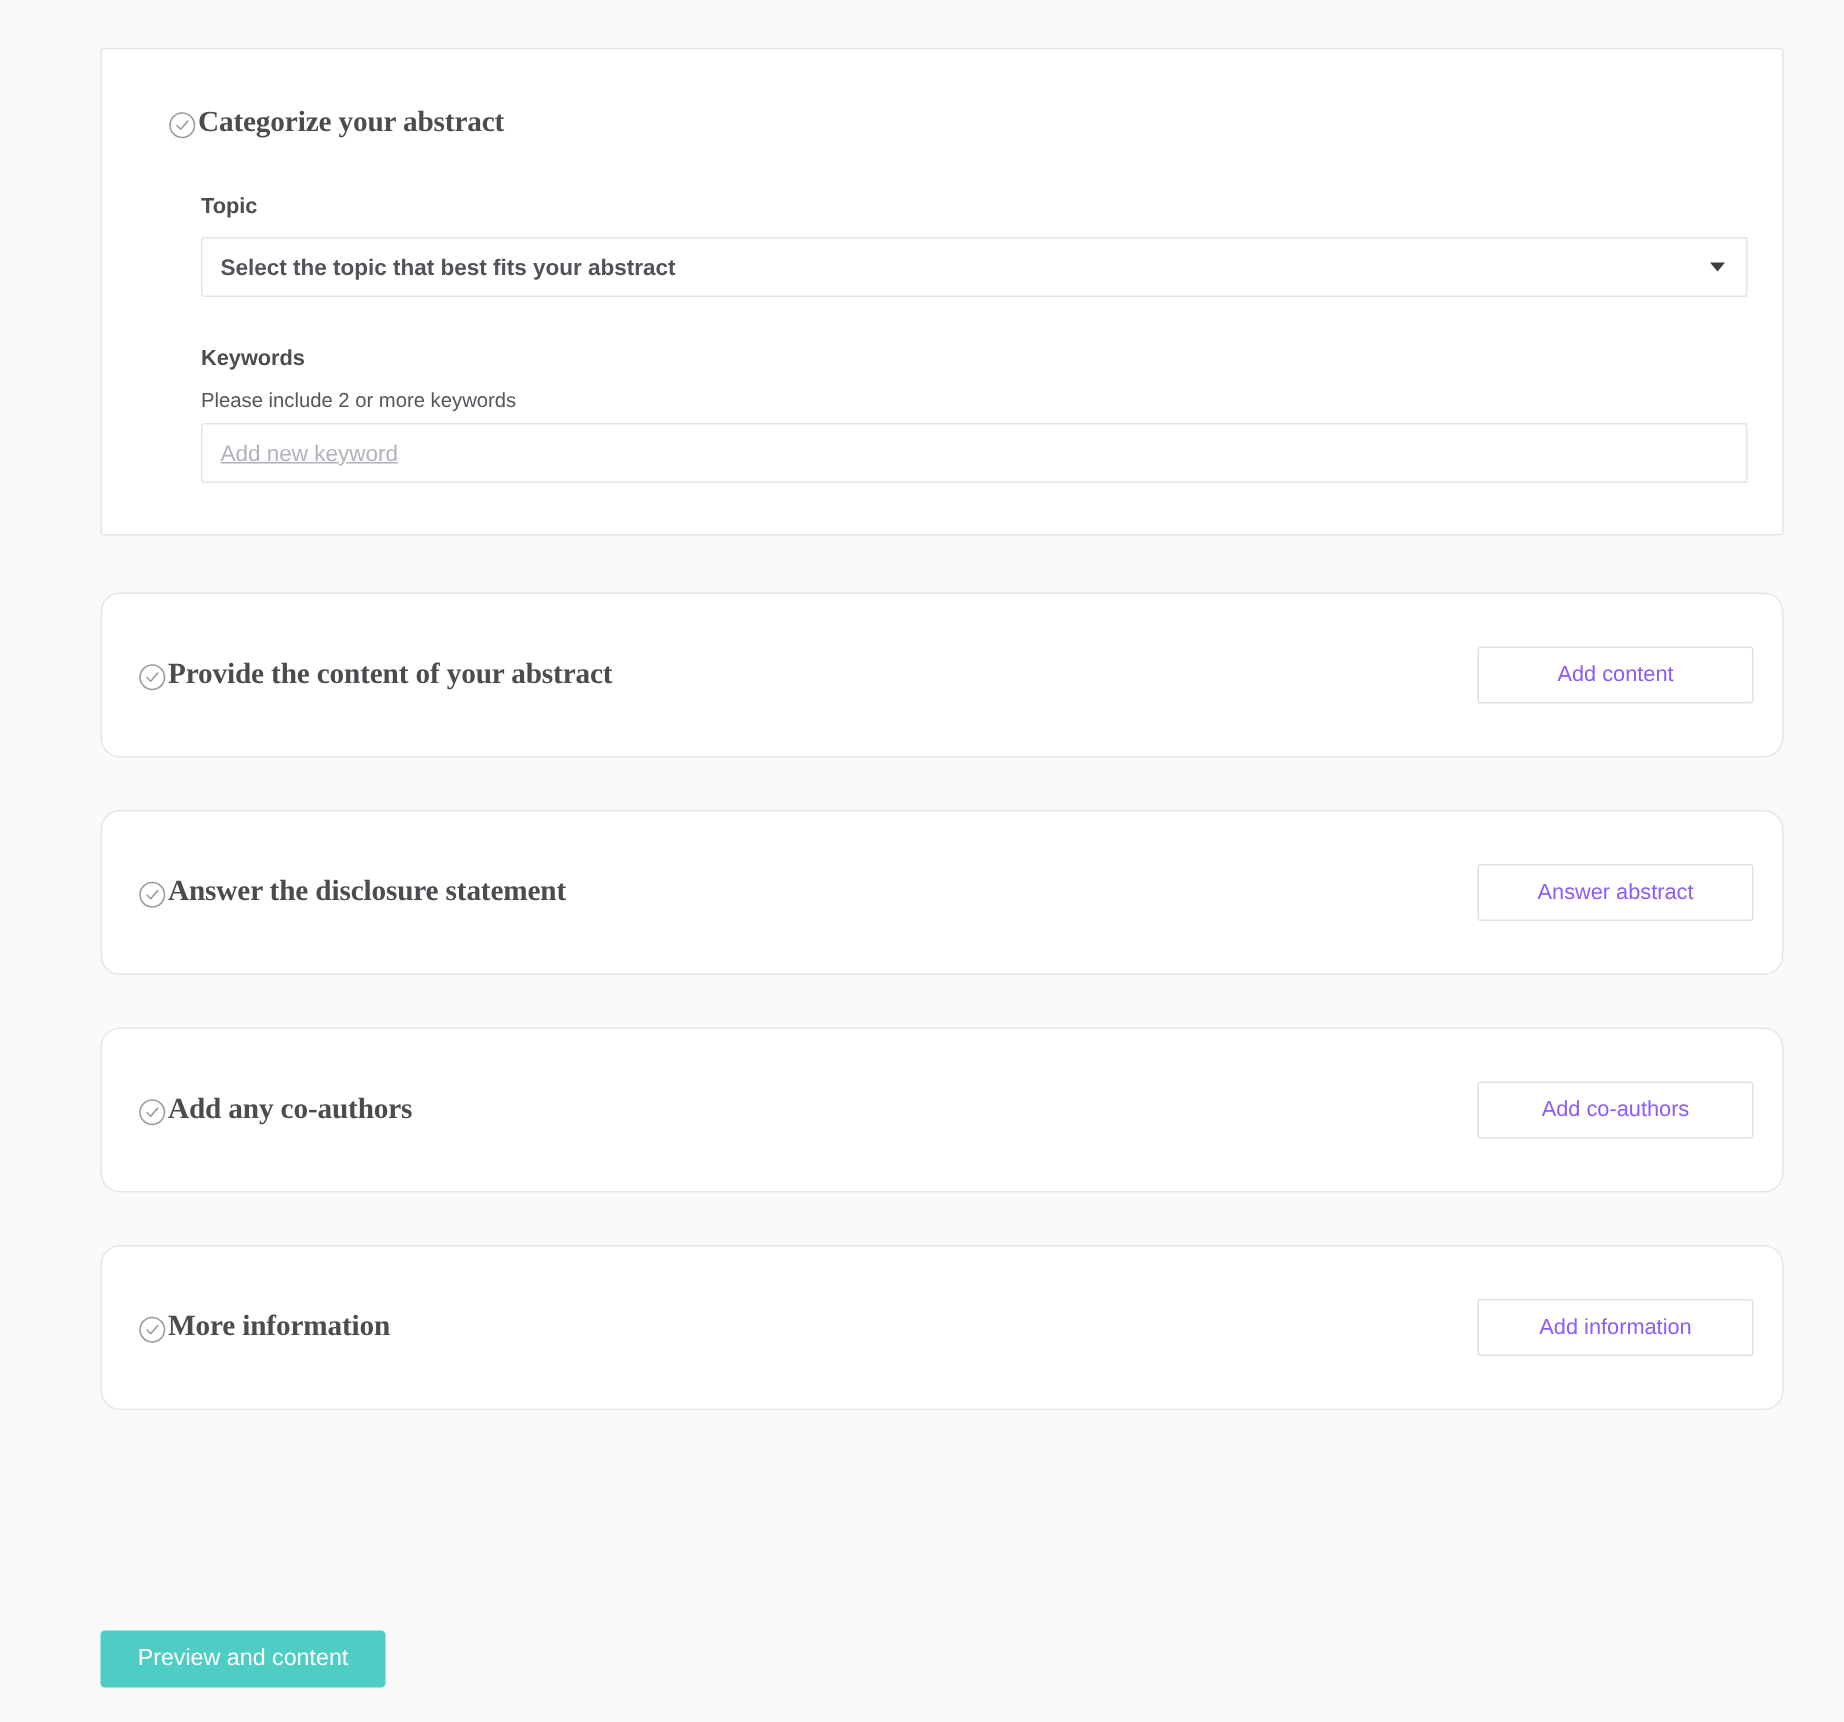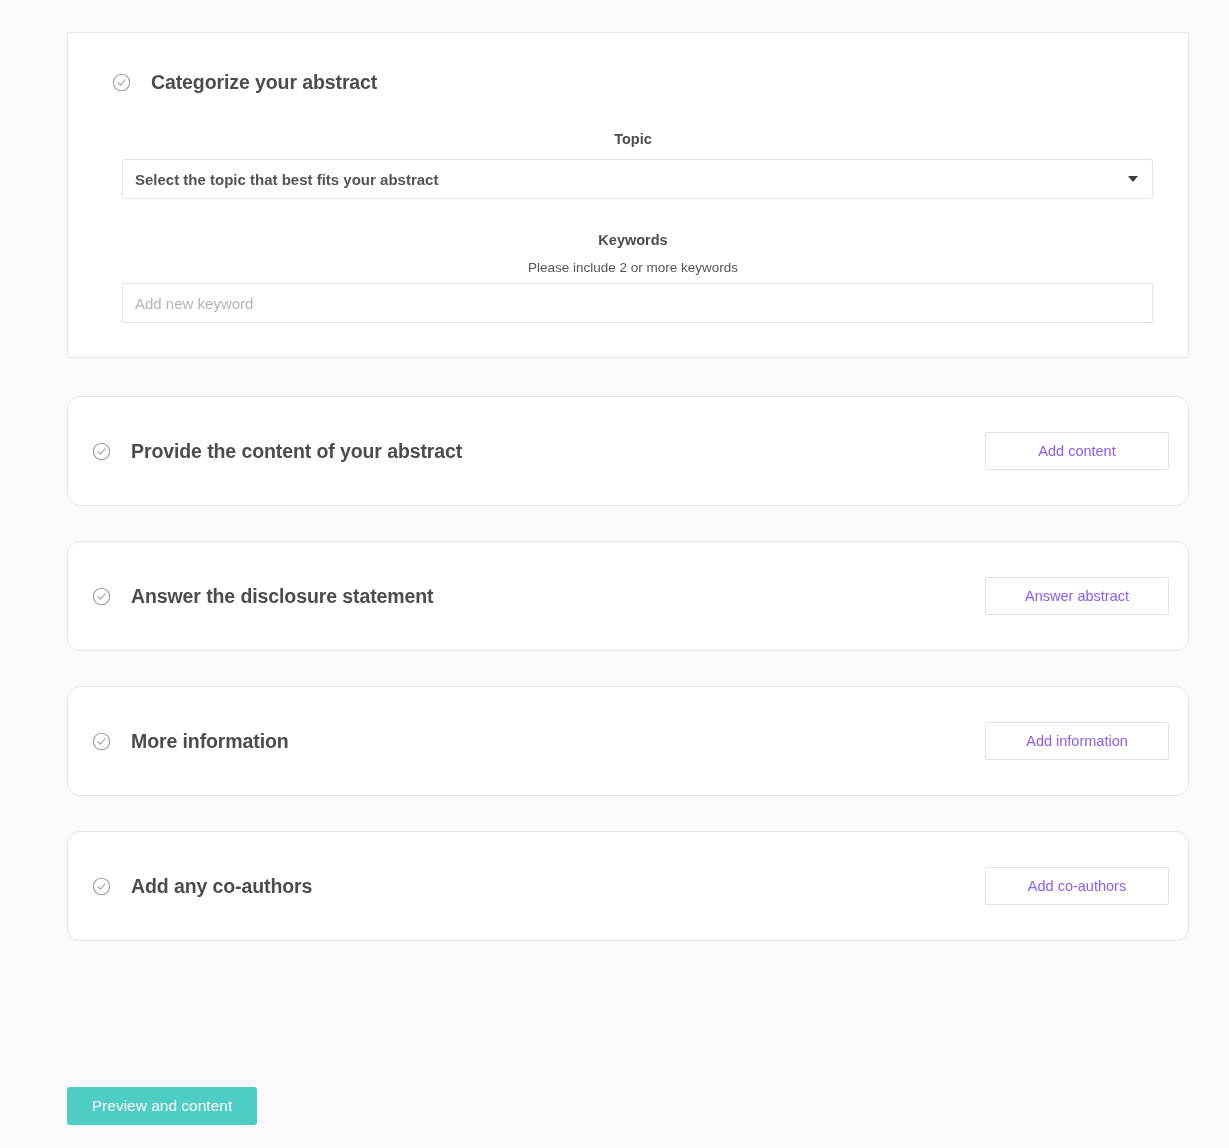--- a/index.html
+++ b/index.html
@@ -44,22 +44,23 @@
     display: flex;
     align-items: center;
     justify-content: space-between;
     padding: 0 19px 0 24px;
     border-radius: 13px;
   }
 
   
   .sec-head {
     display: flex;
-    align-items: center;
-    gap: 20px;
+    align-items: flex-end;
+    gap: 1px;
+    font-family: Liberation Serif, serif;
   }
 
   .sec-title {
     font-size: 19.5px;
     font-weight: bold;
     color: #4b4b50;
     letter-spacing: -0.1px;
     white-space: nowrap;
   }
 
@@ -68,21 +69,21 @@
     height: 19px;
     flex: 0 0 19px;
     display: block;
     color: #9a9aa2;
   }
   .check-icon svg { display: block; width: 19px; height: 19px; }
 
   .card.primary .sec-head { margin-bottom: 37px; }
 
   
-  .field { margin-left: 10px; margin-right: 0; text-align: center; }
+  .field { margin-left: 22px; margin-right: 0; }
 
   .field-label {
     font-size: 14.5px;
     font-weight: bold;
     color: #4b4b50;
     margin-bottom: 12px;
   }
 
   .field-hint {
     font-size: 13.5px;
@@ -104,20 +105,21 @@
 
   .control .value {
     font-size: 15px;
     color: #52525a;
     font-weight: bold;
   }
 
   .control .placeholder {
     font-size: 15px;
     color: #b2b2ba;
+    text-decoration: underline;
   }
 
   .caret {
     position: absolute;
     right: 14px;
     top: 50%;
     transform: translateY(-50%);
     width: 0;
     height: 0;
     border-left: 5.5px solid transparent;
@@ -236,36 +238,36 @@
     </div>
 
     <div class="card collapsed">
       <div class="sec-head">
         <span class="check-icon">
           <svg viewBox="0 0 20 20" fill="none" xmlns="http://www.w3.org/2000/svg">
             <circle cx="10" cy="10" r="8.6" stroke="currentColor" stroke-width="1.1"></circle>
             <path d="M6.3 10.2 L8.9 12.8 L13.8 7.1" stroke="currentColor" stroke-width="1.1" stroke-linecap="round" stroke-linejoin="round"></path>
           </svg>
         </span>
+        <span class="sec-title">Add any co-authors</span>
+      </div>
+      <button class="btn-outline">Add co-authors</button>
+    </div>
+
+    <div class="card collapsed">
+      <div class="sec-head">
+        <span class="check-icon">
+          <svg viewBox="0 0 20 20" fill="none" xmlns="http://www.w3.org/2000/svg">
+            <circle cx="10" cy="10" r="8.6" stroke="currentColor" stroke-width="1.1"></circle>
+            <path d="M6.3 10.2 L8.9 12.8 L13.8 7.1" stroke="currentColor" stroke-width="1.1" stroke-linecap="round" stroke-linejoin="round"></path>
+          </svg>
+        </span>
         <span class="sec-title">More information</span>
       </div>
       <button class="btn-outline">Add information</button>
-    </div>
-
-    <div class="card collapsed">
-      <div class="sec-head">
-        <span class="check-icon">
-          <svg viewBox="0 0 20 20" fill="none" xmlns="http://www.w3.org/2000/svg">
-            <circle cx="10" cy="10" r="8.6" stroke="currentColor" stroke-width="1.1"></circle>
-            <path d="M6.3 10.2 L8.9 12.8 L13.8 7.1" stroke="currentColor" stroke-width="1.1" stroke-linecap="round" stroke-linejoin="round"></path>
-          </svg>
-        </span>
-        <span class="sec-title">Add any co-authors</span>
-      </div>
-      <button class="btn-outline">Add co-authors</button>
     </div>
 
   </div>
 
   <div class="footer-submit">
     <button class="btn-primary">Preview and content</button>
   </div>
 </div>
 
 </body></html>

